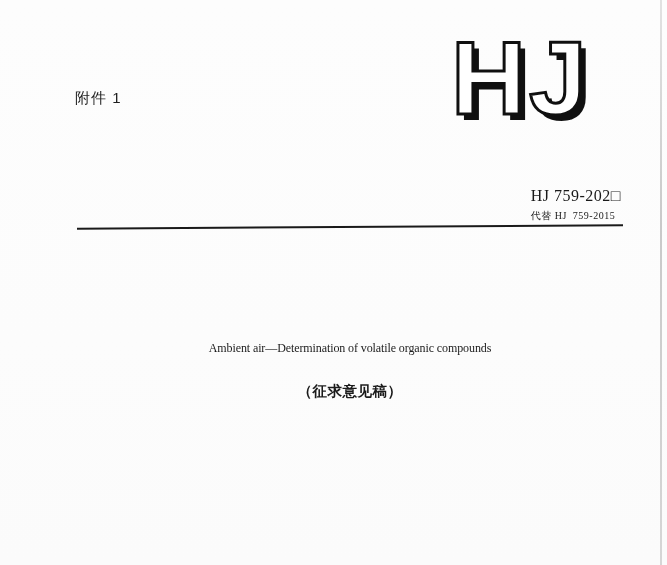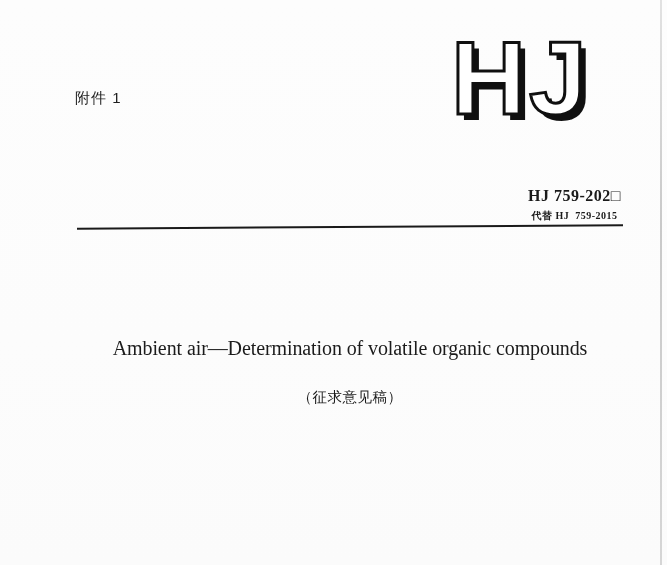--- a/index.html
+++ b/index.html
@@ -63,23 +63,23 @@
     font-size: 31px;
     letter-spacing: 4px;
     white-space: nowrap;
     color: #151515;
   }
 
   .std-code-block {
     position: absolute;
     right: 46px;
     top: 186px;
-    text-align: center;
+    text-align: left;
     font-family: "Liberation Serif", "DejaVu Serif", serif;
-    font-weight: bold;
+    font-weight: normal;
     color: #1a1a1a;
   }
   .std-code    { font-size: 16px; line-height: 20px; letter-spacing: 0.5px; }
   .std-replaces { font-size: 10px; line-height: 20px; letter-spacing: 0.5px; white-space: pre; }
 
   .head-rule {
     position: absolute;
     left: 77px;
     top: 226px;
     width: 546px;
@@ -100,37 +100,37 @@
     font-weight: bold;
     font-size: 30px;
     line-height: 42px;
     letter-spacing: 1px;
     color: #161616;
     white-space: pre;
   }
   .title-en-1 {
     margin-top: 26px;
     font-family: "Liberation Serif", "DejaVu Serif", serif;
-    font-size: 20px;
+    font-size: 12px;
     line-height: 21px;
     letter-spacing: -0.1px;
     color: #1b1b1b;
   }
   .title-en-2 {
     margin-top: 13px;
     font-family: "Liberation Serif", "DejaVu Serif", serif;
     font-size: 16px;
     line-height: 21px;
     letter-spacing: -0.1px;
     color: #1b1b1b;
   }
   .draft-note {
-    margin-top: 28px;
+    margin-top: 22px;
     font-family: "Liberation Sans", "DejaVu Sans", sans-serif;
-    font-weight: normal;
+    font-weight: bold;
     font-size: 14.5px;
     line-height: 20px;
     letter-spacing: 0.5px;
     color: #1a1a1a;
   }
 </style>
 </head>
 <body>
 
 <div class="page">

